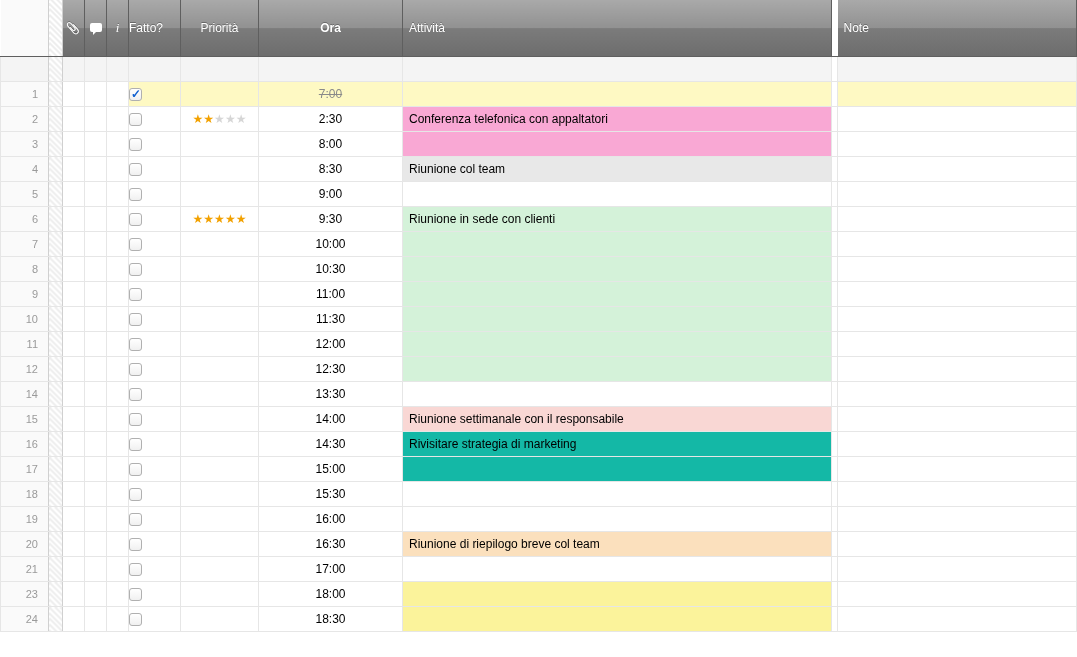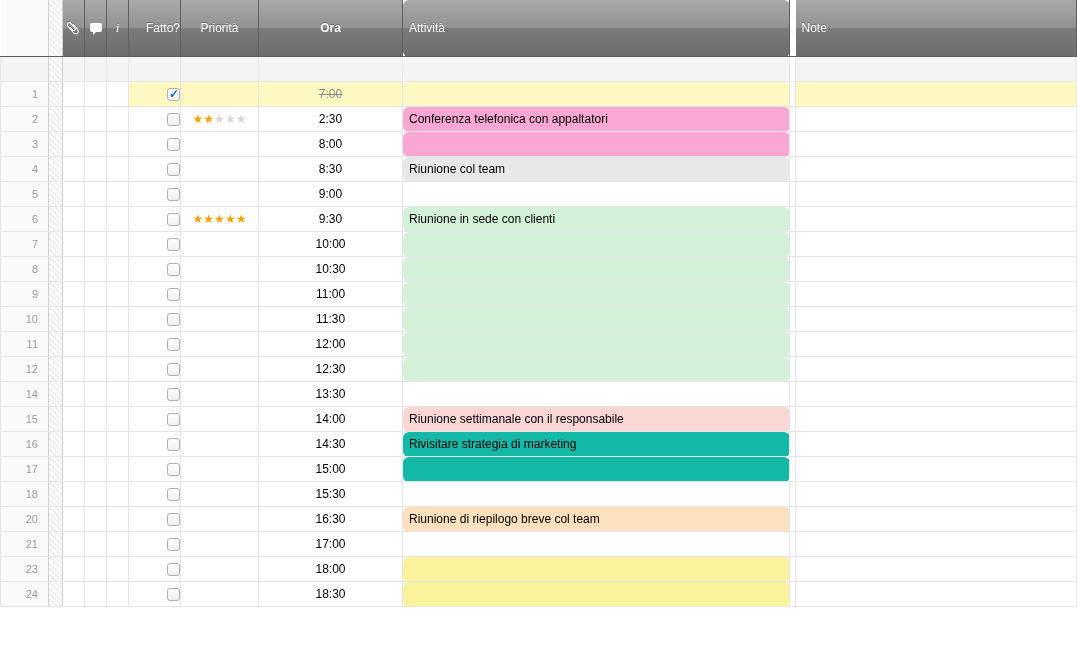--- a/index.html
+++ b/index.html
@@ -48,24 +48,24 @@
   width: 14px;
   background: repeating-linear-gradient(45deg, #eee 0, #eee 2px, #fff 2px, #fff 4px);
   border-right: 1px solid #d0d0d0;
   padding: 0;
 }
 .tiny-col {
   width: 22px;
   text-align: center;
   padding: 0;
 }
-.done-col { width: 52px; text-align: right; padding: 0; }
+.done-col { width: 52px; text-align: left; padding: 0; }
 .prio-col { width: 78px; text-align: center; padding: 0 4px; }
 .time-col { width: 144px; text-align: center; }
-.act-col { width: 387px; border-radius: 6px; }
+.act-col { width: 429px; }
 .note-col { }
 .gap-col { width: 6px; padding: 0; border-left: none; border-right: none; background: #fff; }
 .checkbox {
   display: inline-block;
   width: 13px; height: 13px;
   border: 1px solid #b0b0b0;
   border-radius: 3px;
   background: linear-gradient(#fff,#f0f0f0);
   vertical-align: middle;
   position: relative;
@@ -352,20 +352,33 @@
         <td class="tiny-col"></td>
         <td class="tiny-col"></td>
         <td class="done-col"><span class="checkbox"></span></td>
         <td class="prio-col"></td>
         <td class="time-col">15:30</td>
         <td class="act-col "></td>
         <td class="gap-col"></td>
         <td class="note-col"></td>
       </tr>
       <tr>
+        <td class="rownum-col">19</td>
+        <td class="hatch-col"></td>
+        <td class="tiny-col"></td>
+        <td class="tiny-col"></td>
+        <td class="tiny-col"></td>
+        <td class="done-col"><span class="checkbox"></span></td>
+        <td class="prio-col"></td>
+        <td class="time-col">16:00</td>
+        <td class="act-col "></td>
+        <td class="gap-col"></td>
+        <td class="note-col"></td>
+      </tr>
+      <tr>
         <td class="rownum-col">20</td>
         <td class="hatch-col"></td>
         <td class="tiny-col"></td>
         <td class="tiny-col"></td>
         <td class="tiny-col"></td>
         <td class="done-col"><span class="checkbox"></span></td>
         <td class="prio-col"></td>
         <td class="time-col">16:30</td>
         <td class="act-col bg-orange">Riunione di riepilogo breve col team</td>
         <td class="gap-col"></td>

